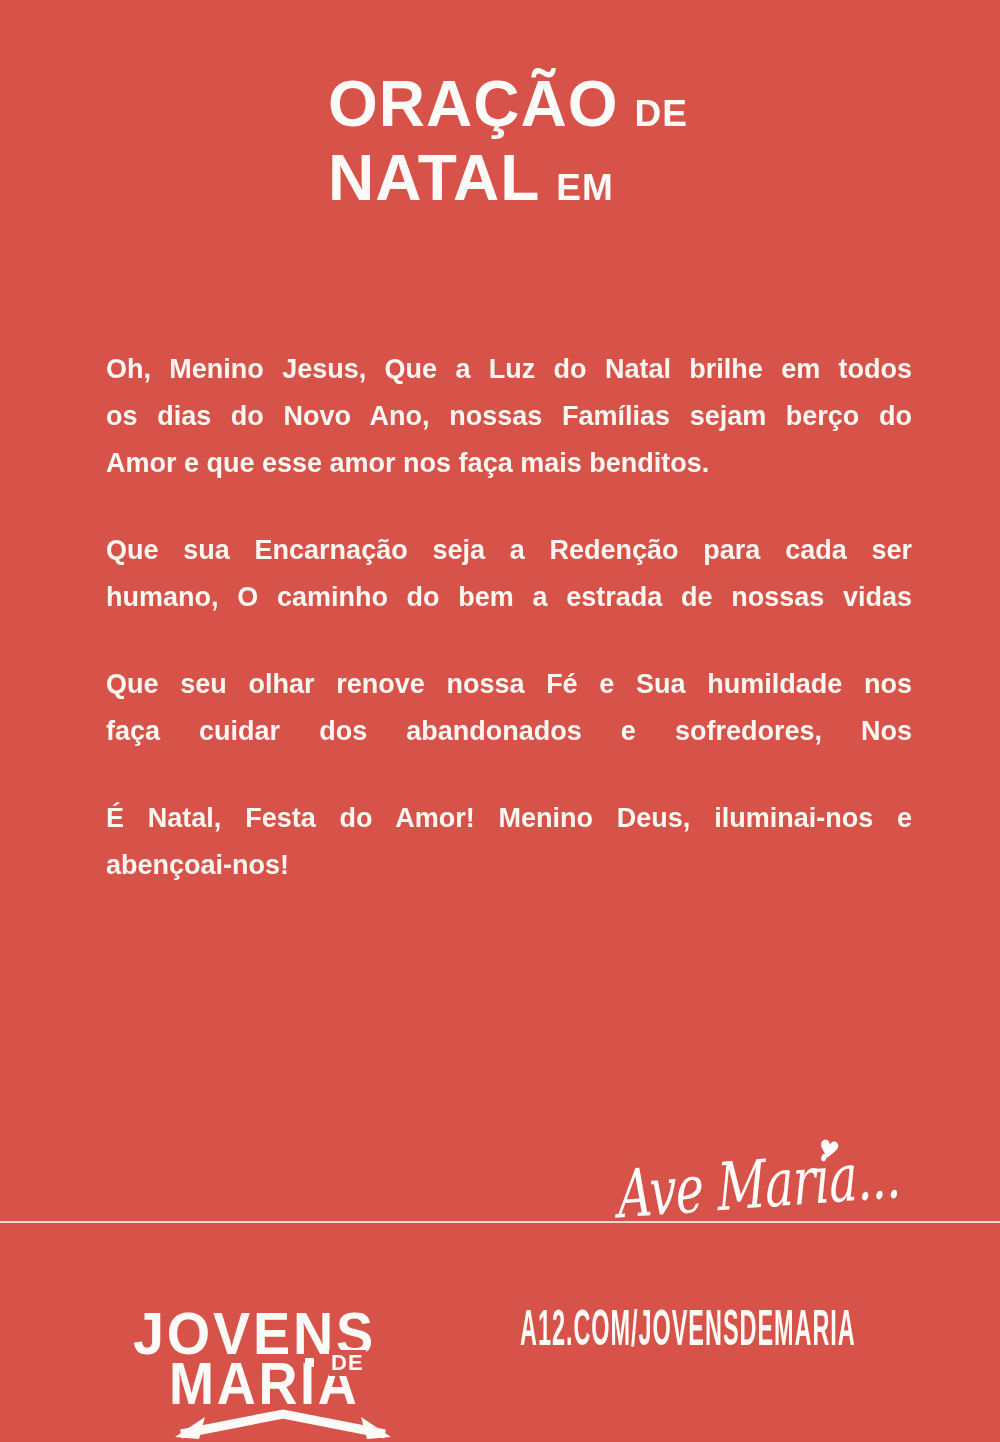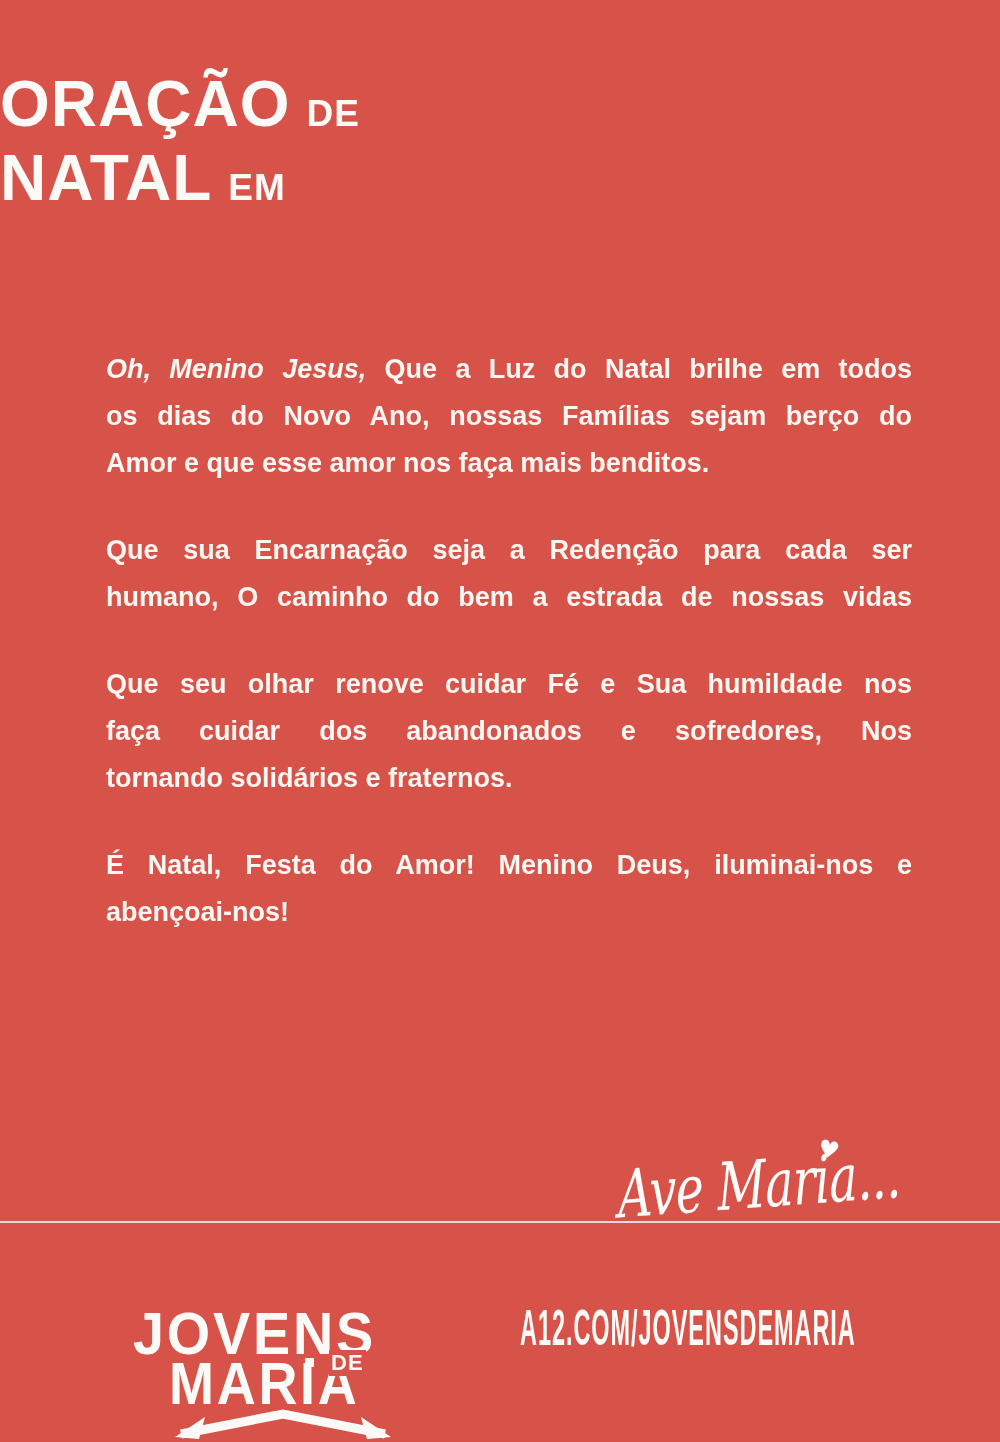--- a/index.html
+++ b/index.html
@@ -14,20 +14,21 @@
     width:1000px;height:1442px;
     background:var(--background);
     color:var(--text_color);
     font-family:"Liberation Sans",sans-serif;
     overflow:hidden;
     margin:0 auto;
   }
   
   .title-block{
     padding-top:72px;
+    padding-left:328px;
     font-weight:bold;
     color:#FCFAF7;
   }
   .title-line{
     font-size:64px;
     line-height:65px;
     letter-spacing:1px;
     white-space:nowrap;
   }
   .t-small{
@@ -43,21 +44,21 @@
   .para{margin-bottom:40px;}
   .pline{
     font-size:27px;
     font-weight:bold;
     line-height:47px;
     text-align:justify;
     text-align-last:justify;
     color:var(--text_color);
   }
   .pline.end{text-align-last:left;}
-  .ital{font-style:italic;}
+  .ital{}
   
   .signature{
     position:absolute;
     right:100px;top:1136px;
     font-family:"DejaVu Serif",serif;
     font-style:italic;
     font-weight:normal;
     font-size:66px;
     letter-spacing:-1px;
     color:#FDFCFA;
@@ -159,23 +160,22 @@
       <div class="pline end">Amor e que esse amor nos faça mais benditos.</div>
     </div>
 
     <div class="para">
       <div class="pline">Que sua Encarnação seja a Redenção para cada ser</div>
       <div class="pline">humano, O caminho do bem a estrada de nossas vidas</div>
     </div>
 
 
     <div class="para">
-      <div class="pline">Que seu olhar renove cuidar Fé e Sua humildade nos</div>
+      <div class="pline">Que seu olhar renove nossa Fé e Sua humildade nos</div>
       <div class="pline">faça cuidar dos abandonados e sofredores, Nos</div>
-      <div class="pline end">tornando solidários e fraternos.</div>
     </div>
 
     <div class="para">
       <div class="pline">É Natal, Festa do Amor! Menino Deus, iluminai-nos e</div>
       <div class="pline end">abençoai-nos!</div>
     </div>
   </main>
 
   <div class="signature">Ave Maria...</div>
   <div class="heart">♥</div>

